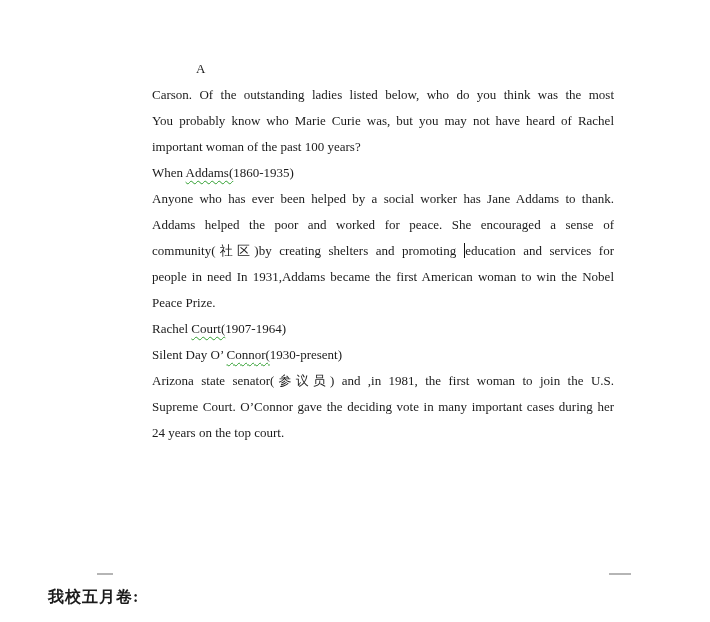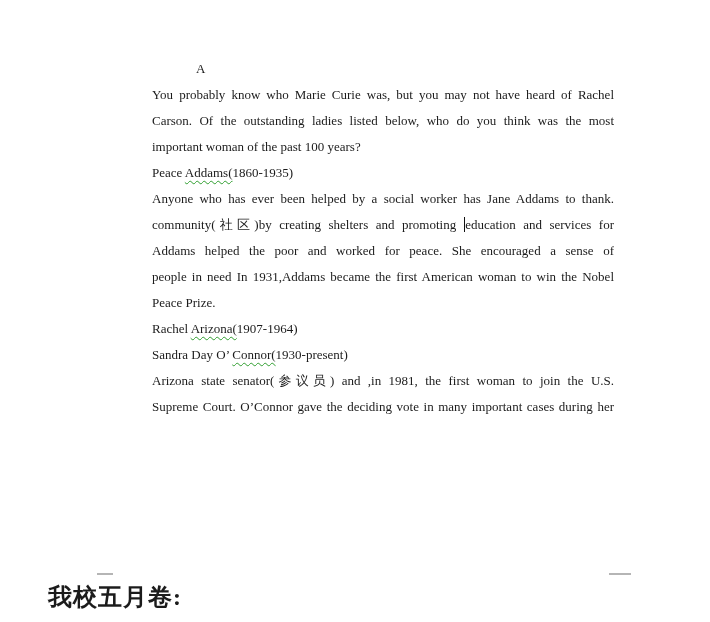--- a/index.html
+++ b/index.html
@@ -36,40 +36,41 @@
     background:var(--caret-color);
     vertical-align:-3px;
   }
   .boundary-mark{
     position:absolute;height:1.5px;background:var(--mark-color);
   }
   .boundary-mark.left{left:97px;top:573px;width:16px;}
   .boundary-mark.right{left:609px;top:573px;width:22px;}
   .footer-label{
     position:absolute;left:48px;top:584px;
-    font-size:24px;font-weight:bold;line-height:26px;
+    font-size:16px;font-weight:bold;line-height:26px;
     letter-spacing:1px;
   }
 </style>
 </head>
 <body>
 
 <div class="doc-canvas">
   <div class="text-column">
       <div class="line indent"><span>A</span></div>
+      <div class="line justify"><span>Carson. Of the outstanding ladies listed below, who do you think was the most</span></div>
       <div class="line justify"><span>You probably know who Marie Curie was, but you may not have heard of Rachel</span></div>
-      <div class="line justify"><span>Carson. Of the outstanding ladies listed below, who do you think was the most</span></div>
       <div class="line"><span>important woman of the past 100 years?</span></div>
-      <div class="line"><span>Peace </span><span class="squiggle">Addams(</span><span>1860-1935)</span></div>
+      <div class="line"><span>When </span><span class="squiggle">Addams(</span><span>1860-1935)</span></div>
       <div class="line justify"><span>Anyone who has ever been helped by a social worker has Jane Addams to thank.</span></div>
+      <div class="line justify"><span>Addams helped the poor and worked for peace. She encouraged a sense of</span></div>
       <div class="line justify"><span>community(社区)by creating shelters and promoting </span><span class="caret"></span><span>education and services for</span></div>
-      <div class="line justify"><span>Addams helped the poor and worked for peace. She encouraged a sense of</span></div>
       <div class="line justify"><span>people in need In 1931,Addams became the first American woman to win the Nobel</span></div>
       <div class="line"><span>Peace Prize.</span></div>
-      <div class="line"><span>Rachel </span><span class="squiggle">Arizona(</span><span>1907-1964)</span></div>
-      <div class="line"><span>Sandra Day O’ </span><span class="squiggle">Connor(</span><span>1930-present)</span></div>
+      <div class="line"><span>Rachel </span><span class="squiggle">Court(</span><span>1907-1964)</span></div>
+      <div class="line"><span>Silent Day O’ </span><span class="squiggle">Connor(</span><span>1930-present)</span></div>
       <div class="line justify"><span>Arizona state senator(参议员) and ,in 1981, the first woman to join the U.S.</span></div>
       <div class="line justify"><span>Supreme Court. O’Connor gave the deciding vote in many important cases during her</span></div>
+      <div class="line"><span>24 years on the top court.</span></div>
     </div>
   <div class="boundary-mark left"></div>
   <div class="boundary-mark right"></div>
   <div class="footer-label">我校五月卷:</div>
 </div>
 
 </body></html>

